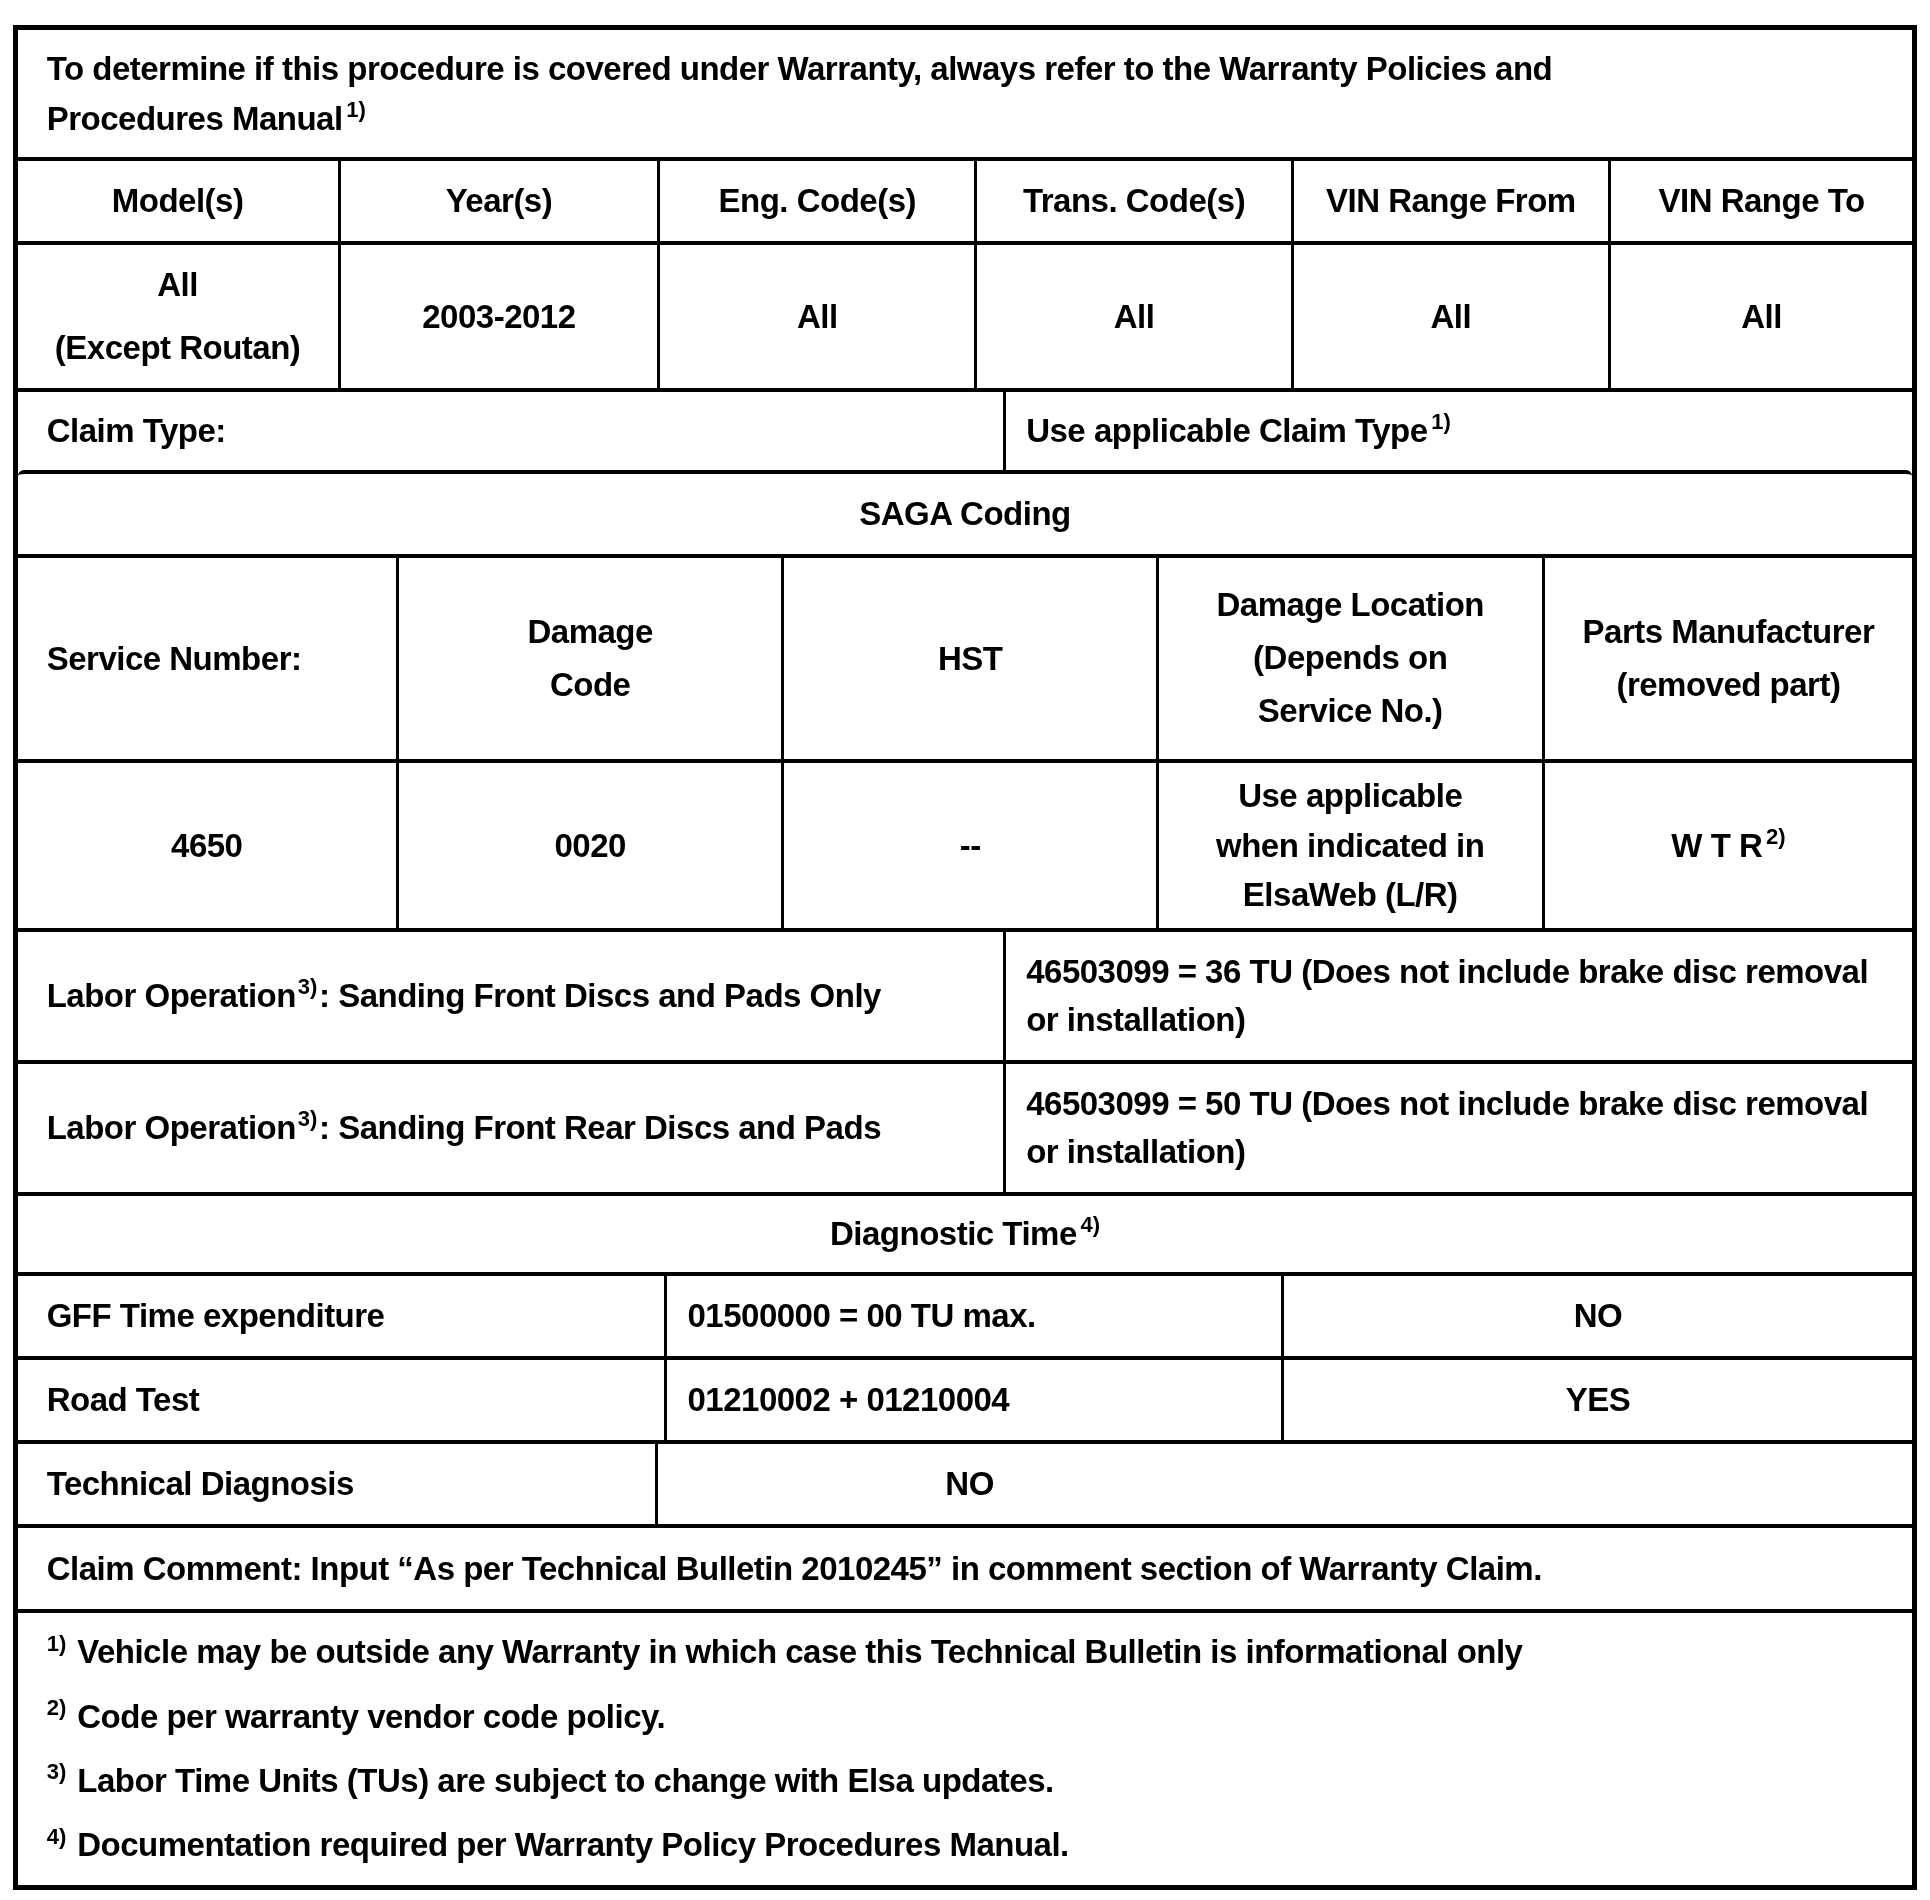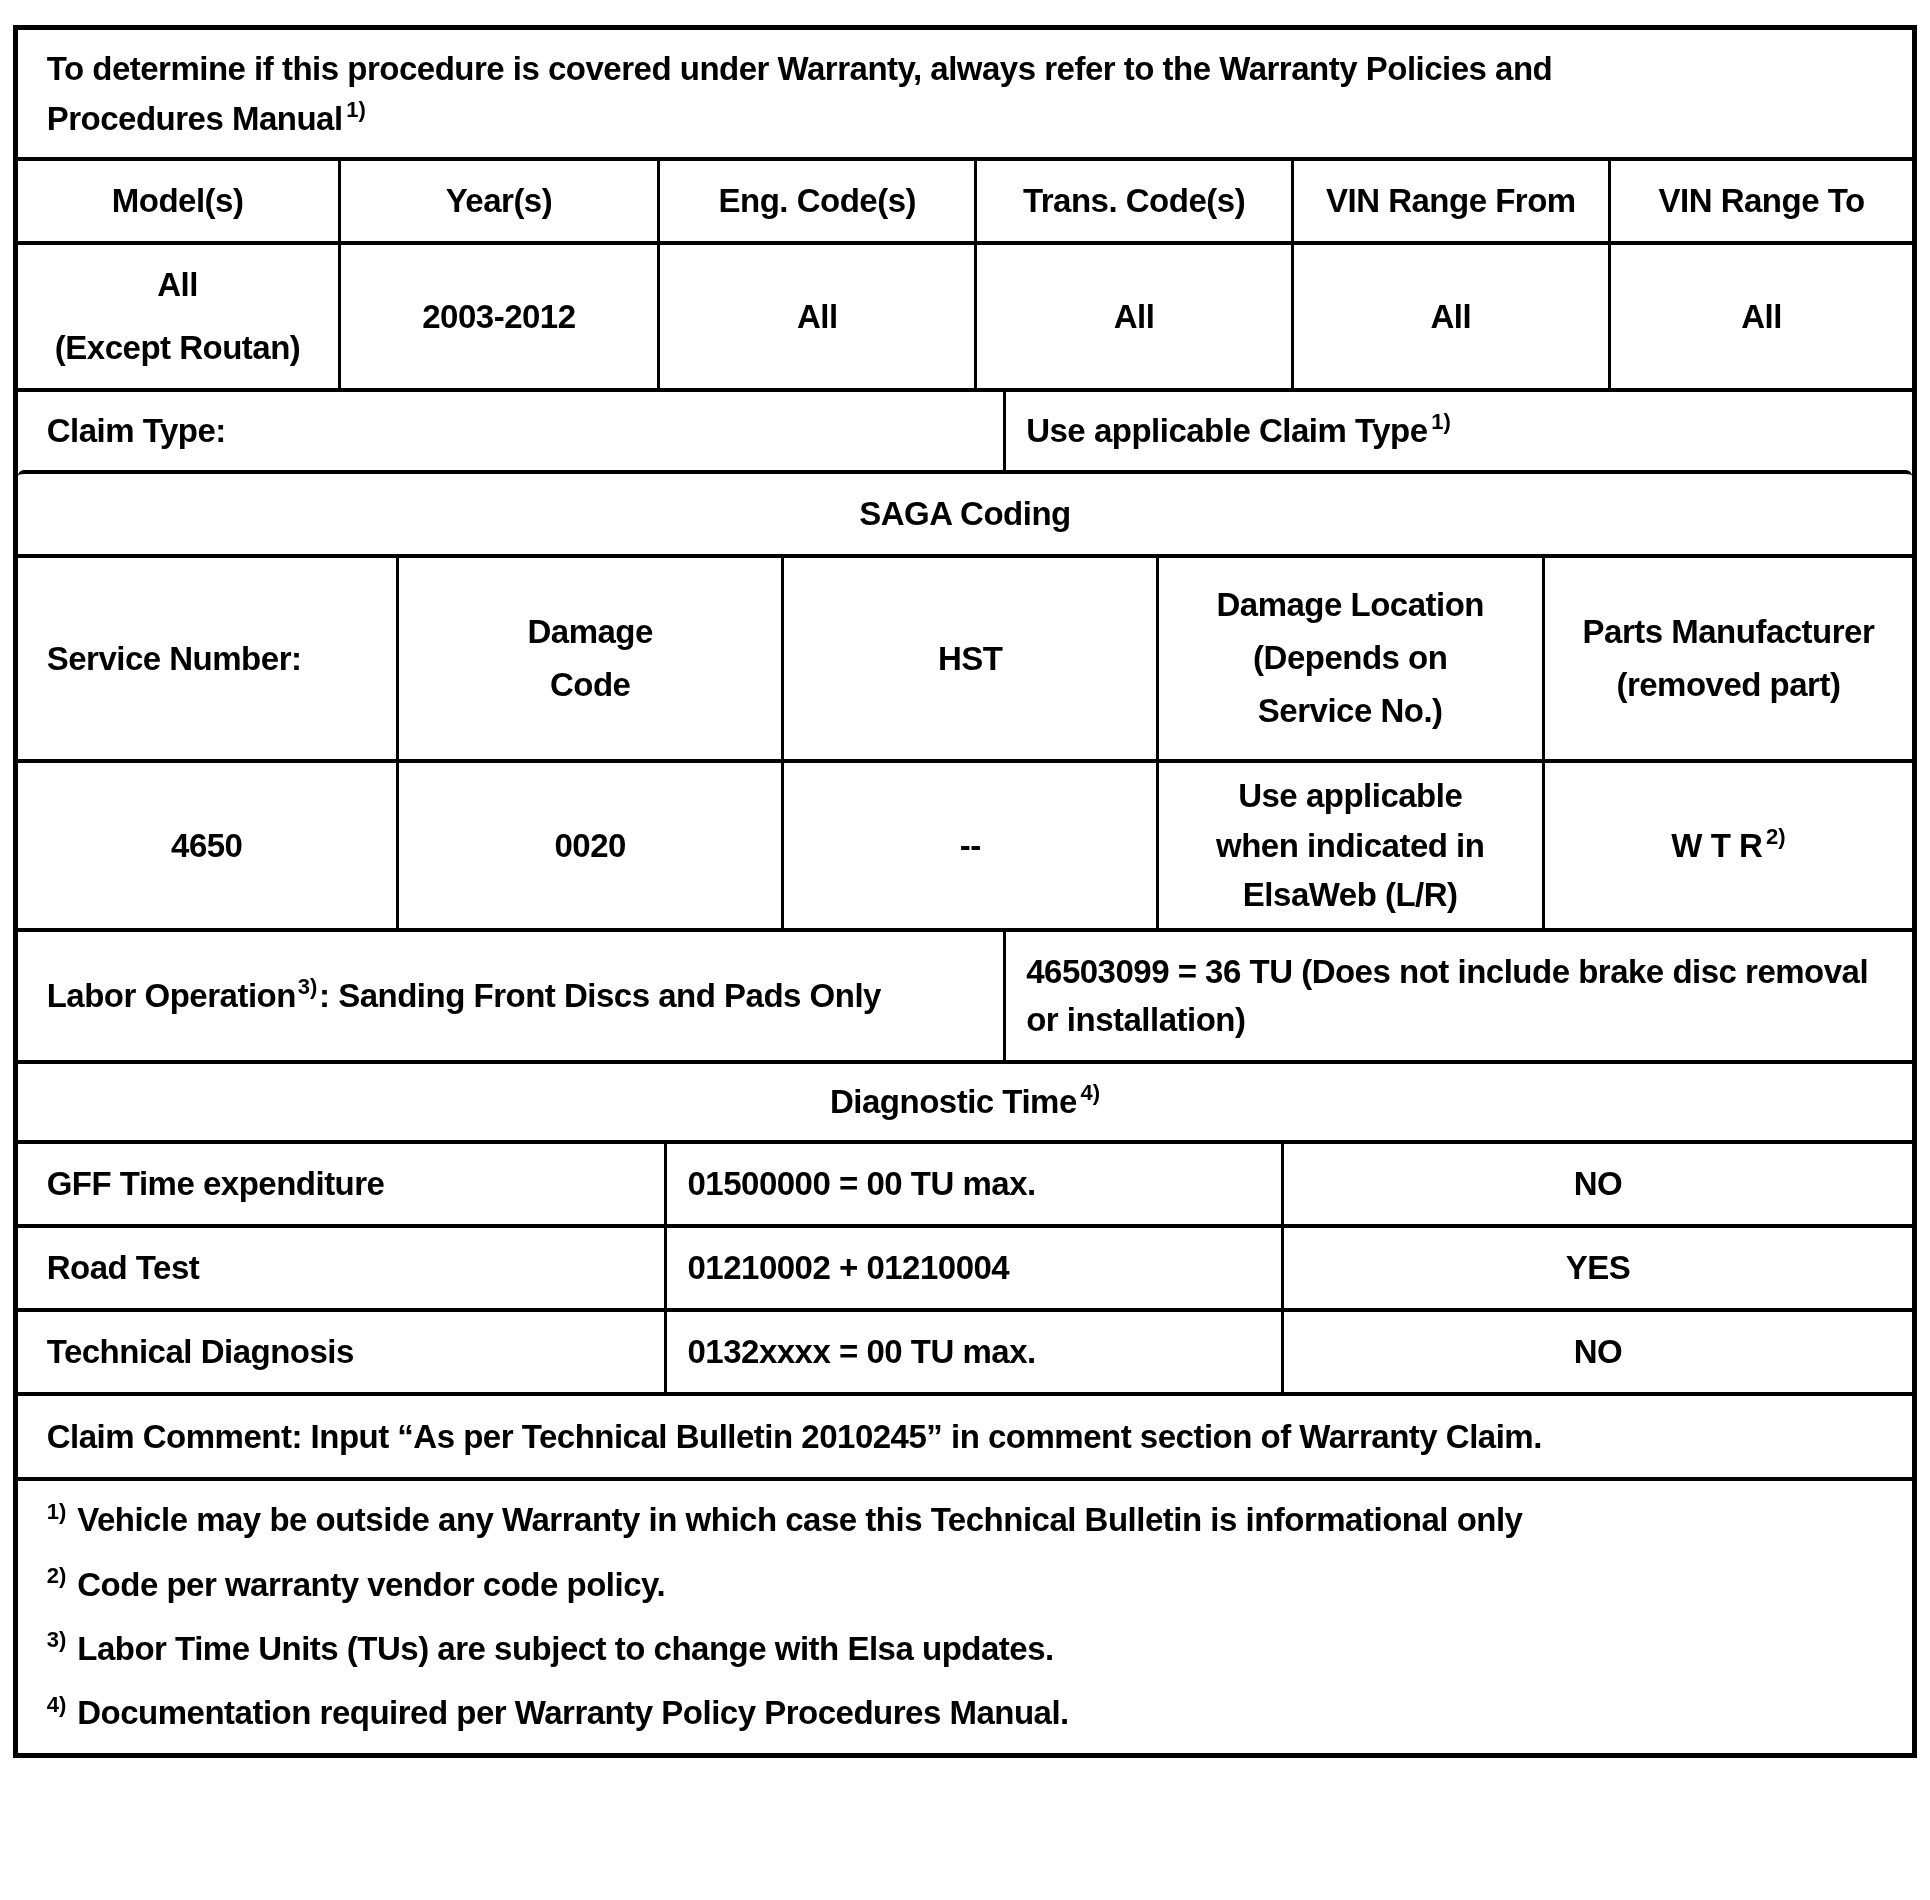--- a/index.html
+++ b/index.html
@@ -167,40 +167,45 @@
     </div>
   </div>
 
   <div class="row g2 r-labor">
     <div class="cell l wrapcell">
       <span><span>Labor Operation</span><span class="sup tight">3)</span><span>: Sanding Front Discs and Pads Only</span></span>
     </div>
     <div class="cell l wrapcell">46503099 = 36 TU (Does not include brake disc removal or installation)</div>
   </div>
 
+  <div class="row g2 r-labor">
+    <div class="cell l wrapcell">
+      <span><span>Labor Operation</span><span class="sup tight">3)</span><span>: Sanding Front Rear Discs and Pads</span></span>
+    </div>
+    <div class="cell l wrapcell">46503099 = 50 TU (Does not include brake disc removal or installation)</div>
+  </div>
 
   <div class="row g1 r-diagtitle">
     <div class="cell c">
       <span><span>Diagnostic Time</span><span class="sup">4)</span></span>
     </div>
   </div>
 
   <div class="row g3 r-diag">
     <div class="cell l">GFF Time expenditure</div>
     <div class="cell l">01500000 = 00 TU max.</div>
     <div class="cell c">NO</div>
   </div>
   <div class="row g3 r-diag">
     <div class="cell l">Road Test</div>
     <div class="cell l">01210002 + 01210004</div>
     <div class="cell c">YES</div>
   </div>
   <div class="row g3 r-diag">
     <div class="cell l">Technical Diagnosis</div>
-    <div class="cell l">0132xxxx = 00 TU max.</div>
     <div class="cell c">NO</div>
   </div>
 
   <div class="row g1 r-comment">
     <div class="cell l">Claim Comment: Input “As per Technical Bulletin 2010245” in comment section of Warranty Claim.</div>
   </div>
 
   <div class="row g1 r-foot">
     <div class="cell l">
       <div class="footnotes">

